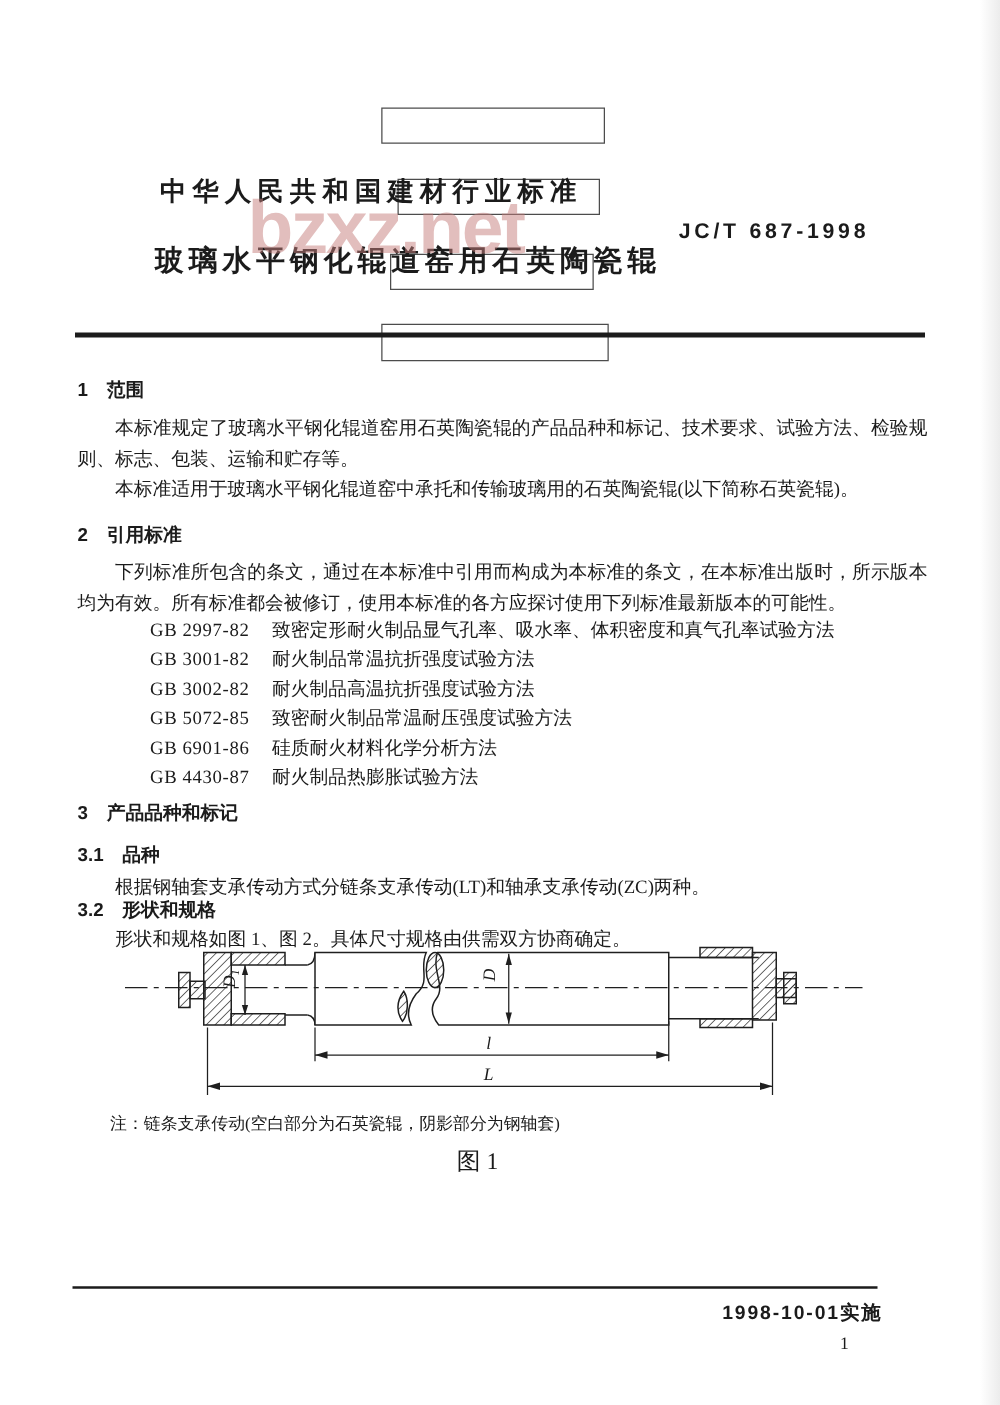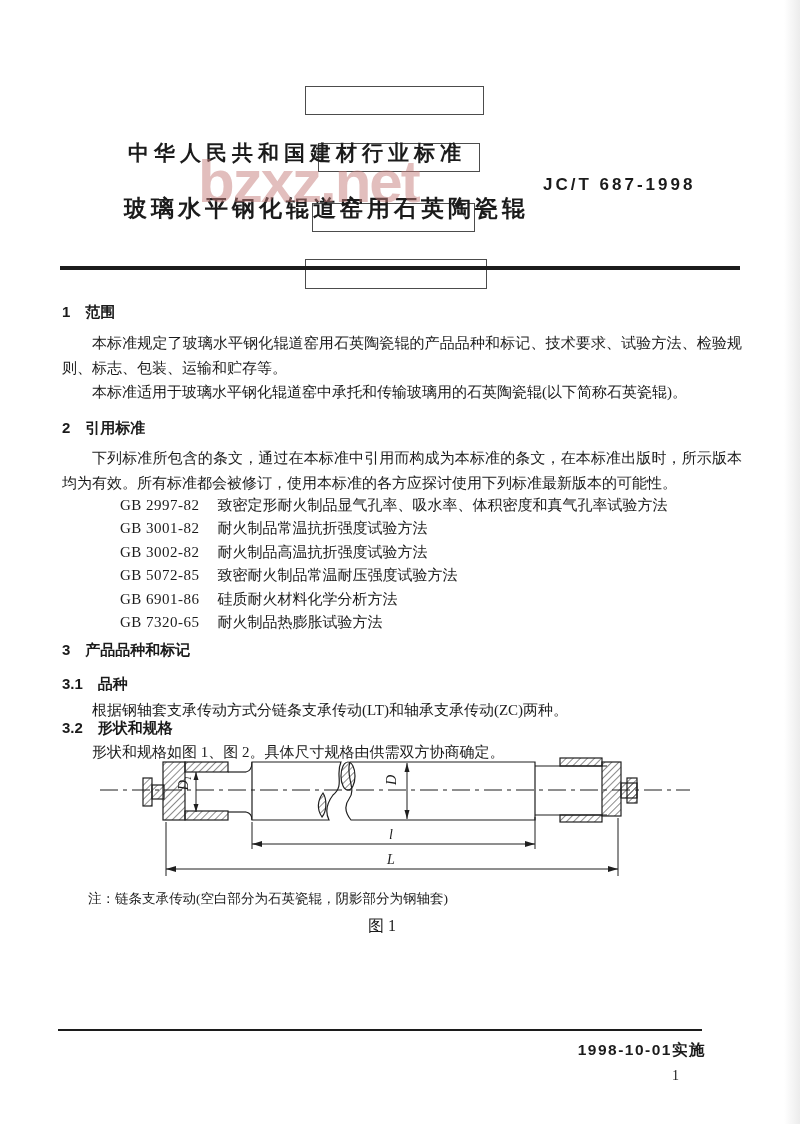--- a/index.html
+++ b/index.html
@@ -34,21 +34,21 @@
   }
   .p{
     width:680px;font-size:15px;line-height:24.5px;text-align:justify;
     text-indent:2em;
   }
   .gb-list{width:680px;font-size:15px;}
   .gb-row{display:flex;line-height:23.4px;padding-left:26px;}
   .gb-code{white-space:nowrap;letter-spacing:.5px;margin-left:32px;}
   .gb-name{margin-left:18px;white-space:nowrap;}
   .fig-note{font-size:13.5px;white-space:nowrap;}
-  .fig-caption{width:640px;text-align:center;font-size:16px;}
+  .fig-caption{width:640px;text-align:center;font-size:19px;}
   .footer-text{
     font-family:"Liberation Sans",sans-serif;font-weight:bold;
     font-size:15.5px;letter-spacing:1.5px;white-space:nowrap;
   }
   .pagenum{font-size:14px;}
   svg text{font-family:"Liberation Serif",serif;}
   .dimlabel{font-style:italic;font-size:14px;fill:#1b1b1b;}
 </style>
 </head>
 <body>
@@ -87,21 +87,21 @@
       </div>
     <div class="gb-row">
         <span class="gb-code">GB 5072-85</span>
         <span class="gb-name">致密耐火制品常温耐压强度试验方法</span>
       </div>
     <div class="gb-row">
         <span class="gb-code">GB 6901-86</span>
         <span class="gb-name">硅质耐火材料化学分析方法</span>
       </div>
     <div class="gb-row">
-        <span class="gb-code">GB 7320-65</span>
+        <span class="gb-code">GB 4430-87</span>
         <span class="gb-name">耐火制品热膨胀试验方法</span>
       </div>
   </div>
 
   <div class="abs h" style="left:62px;top:641px;">3　产品品种和标记</div>
   <div class="abs h" style="left:62px;top:675px;">3.1　品种</div>
   <div class="abs p" style="left:62px;top:698px;">根据钢轴套支承传动方式分链条支承传动(LT)和轴承支承传动(ZC)两种。</div>
   <div class="abs h" style="left:62px;top:719px;">3.2　形状和规格</div>
   <div class="abs p" style="left:62px;top:740px;">形状和规格如图 1、图 2。具体尺寸规格由供需双方协商确定。</div>
 

